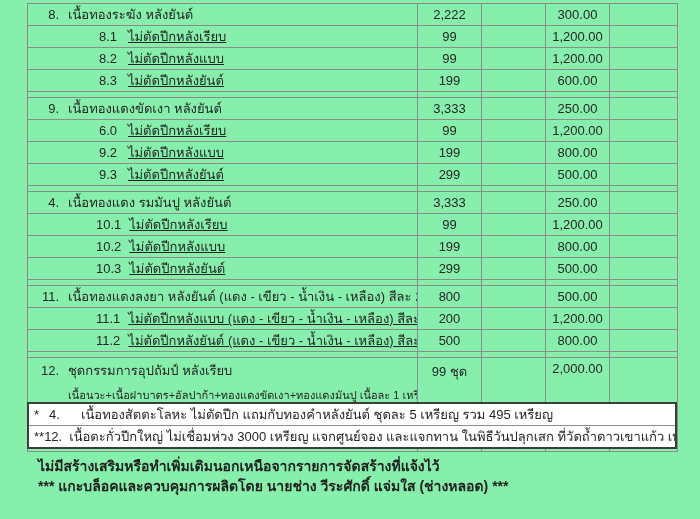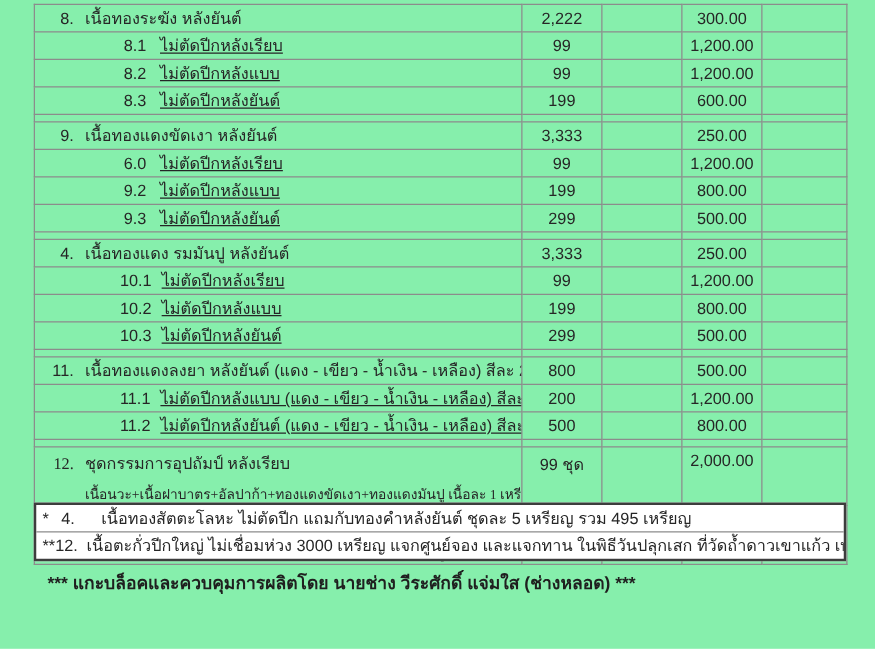--- a/index.html
+++ b/index.html
@@ -18,21 +18,21 @@
   }
   tr.item td{height:18px;}
   tr.gap td{height:5px;}
   tr.set td{height:42px;vertical-align:top;}
   td.qty,td.price{text-align:center;padding-right:9px;}
   tr.set td.qty,tr.set td.price{padding-top:3px;}
   td.desc .no{display:inline-block;width:31px;text-align:right;}
   td.desc .txt{margin-left:9px;}
   td.desc.sub .no{width:auto;min-width:24px;margin-left:68px;text-align:center;}
   td.desc.sub .txt{margin-left:8px;text-decoration:underline;}
-  tr.set td.desc{padding-top:2px;font-family:Liberation Serif, serif;}
+  tr.set td.desc{padding-top:2px;}
   td.desc .detail{
     font-size:11px;margin-left:40px;margin-top:5px;white-space:nowrap;
   }
   .notes-box{
     position:absolute;left:27px;top:402px;width:646px;
     border:2px solid #3d3d3d;background:#fff;
   }
   .note-row{
     display:flex;align-items:center;height:21px;font-size:13px;
     padding-left:5px;white-space:nowrap;overflow:hidden;
@@ -216,15 +216,16 @@
         <span class="txt">เนื้อทองสัตตะโลหะ ไม่ตัดปีก แถมกับทองคำหลังยันต์ ชุดละ 5 เหรียญ รวม 495 เหรียญ</span>
       </div>
       <div class="note-row">
         <span class="marker">**</span>
         <span class="no">12.</span>
         <span class="txt">เนื้อตะกั่วปีกใหญ่ ไม่เชื่อมห่วง 3000 เหรียญ แจกศูนย์จอง และแจกทาน ในพิธีวันปลุกเสก ที่วัดถ้ำดาวเขาแก้ว เท่านั้น **</span>
       </div>
     </div>
 
   <div class="footer" id="footer">
+      <div class="footer-line">ไม่มีสร้างเสริมหรือทำเพิ่มเติมนอกเหนือจากรายการจัดสร้างที่แจ้งไว้</div>
       <div class="footer-line">*** แกะบล็อคและควบคุมการผลิตโดย นายช่าง วีระศักดิ์ แจ่มใส (ช่างหลอด) ***</div>
     </div>
 </div>
 
 </body></html>

